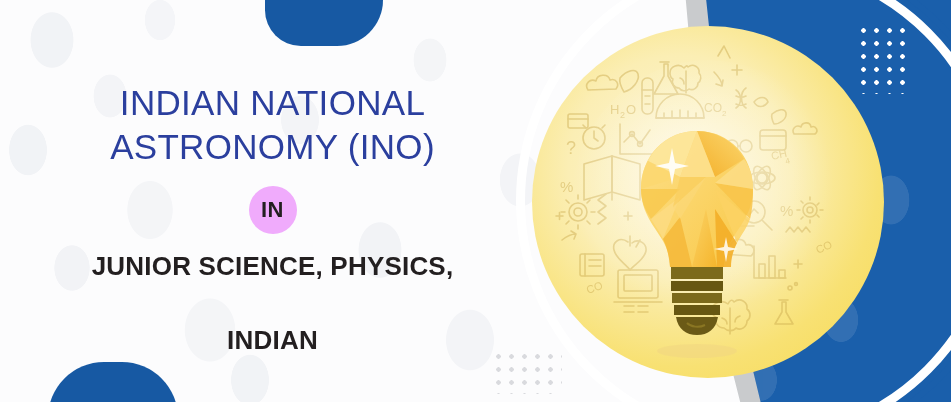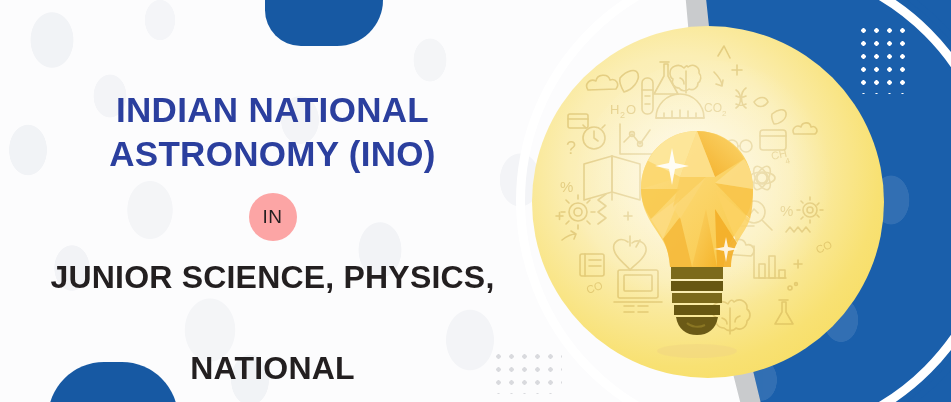--- a/index.html
+++ b/index.html
@@ -122,41 +122,41 @@
   }
 
   
   .text-col {
     position:absolute;
     left:20px; top:72px;
     width:505px;
     text-align:center;
   }
   .headline {
-    margin:16px;
+    margin:9px;
     font-size:35px;
-    font-weight:bold;
+    font-weight:normal;
     line-height:1.26;
     letter-spacing:.3px;
     color:#2b3f9e;
   }
   .in-badge {
     width:48px; height:48px;
     margin:17px auto 14px auto;
     border-radius:50%;
-    background:#fca5a5;
+    background:#f0abfc;
     display:flex; align-items:center; justify-content:center;
-    font-size:19px;
-    font-weight:400;
+    font-size:22px;
+    font-weight:700;
     color:#231f20;
     letter-spacing:.5px;
   }
   .subjects {
     margin:0;
-    font-size:32px;
+    font-size:26px;
     font-weight:600;
     line-height:1.42;
     letter-spacing:.2px;
     color:#231f20;
   }
 </style>
 </head>
 <body>
 
 <div id="banner">
@@ -364,17 +364,17 @@
 
   <div class="text-col">
     <h1 class="headline">
       <span>INDIAN NATIONAL</span><br>
       <span>ASTRONOMY (INO)</span>
     </h1>
     <div class="in-badge">IN</div>
     <h2 class="subjects">
       <span>JUNIOR SCIENCE, PHYSICS,</span><br>
       <br>
-      <span>NATIONAL</span>
+      <span>INDIAN</span>
     </h2>
   </div>
 
 </div>
 
 </body></html>

